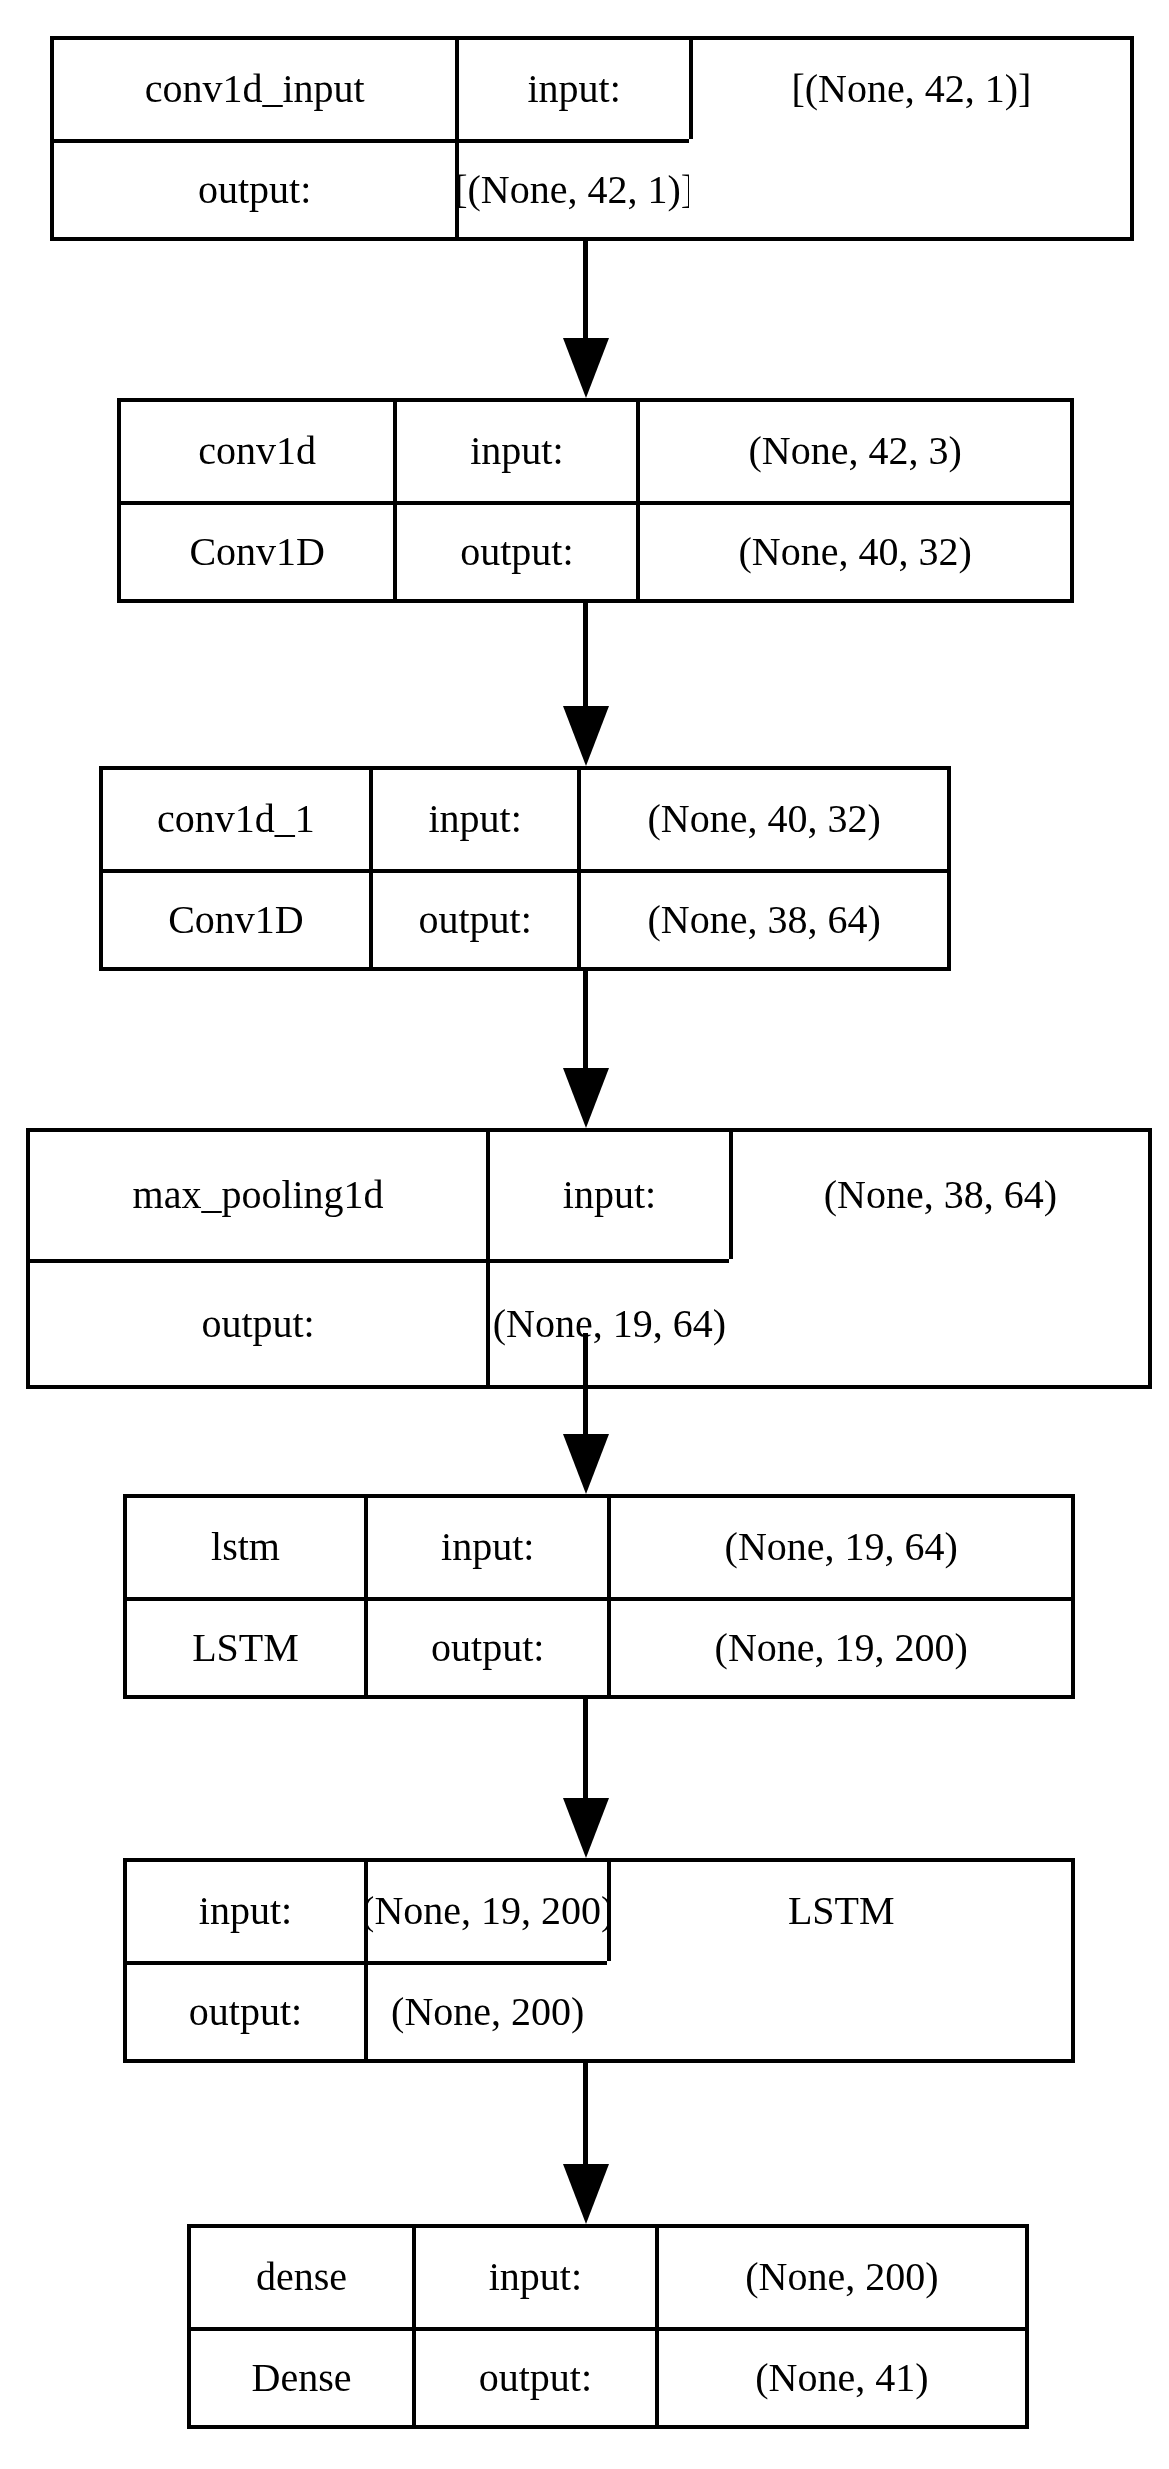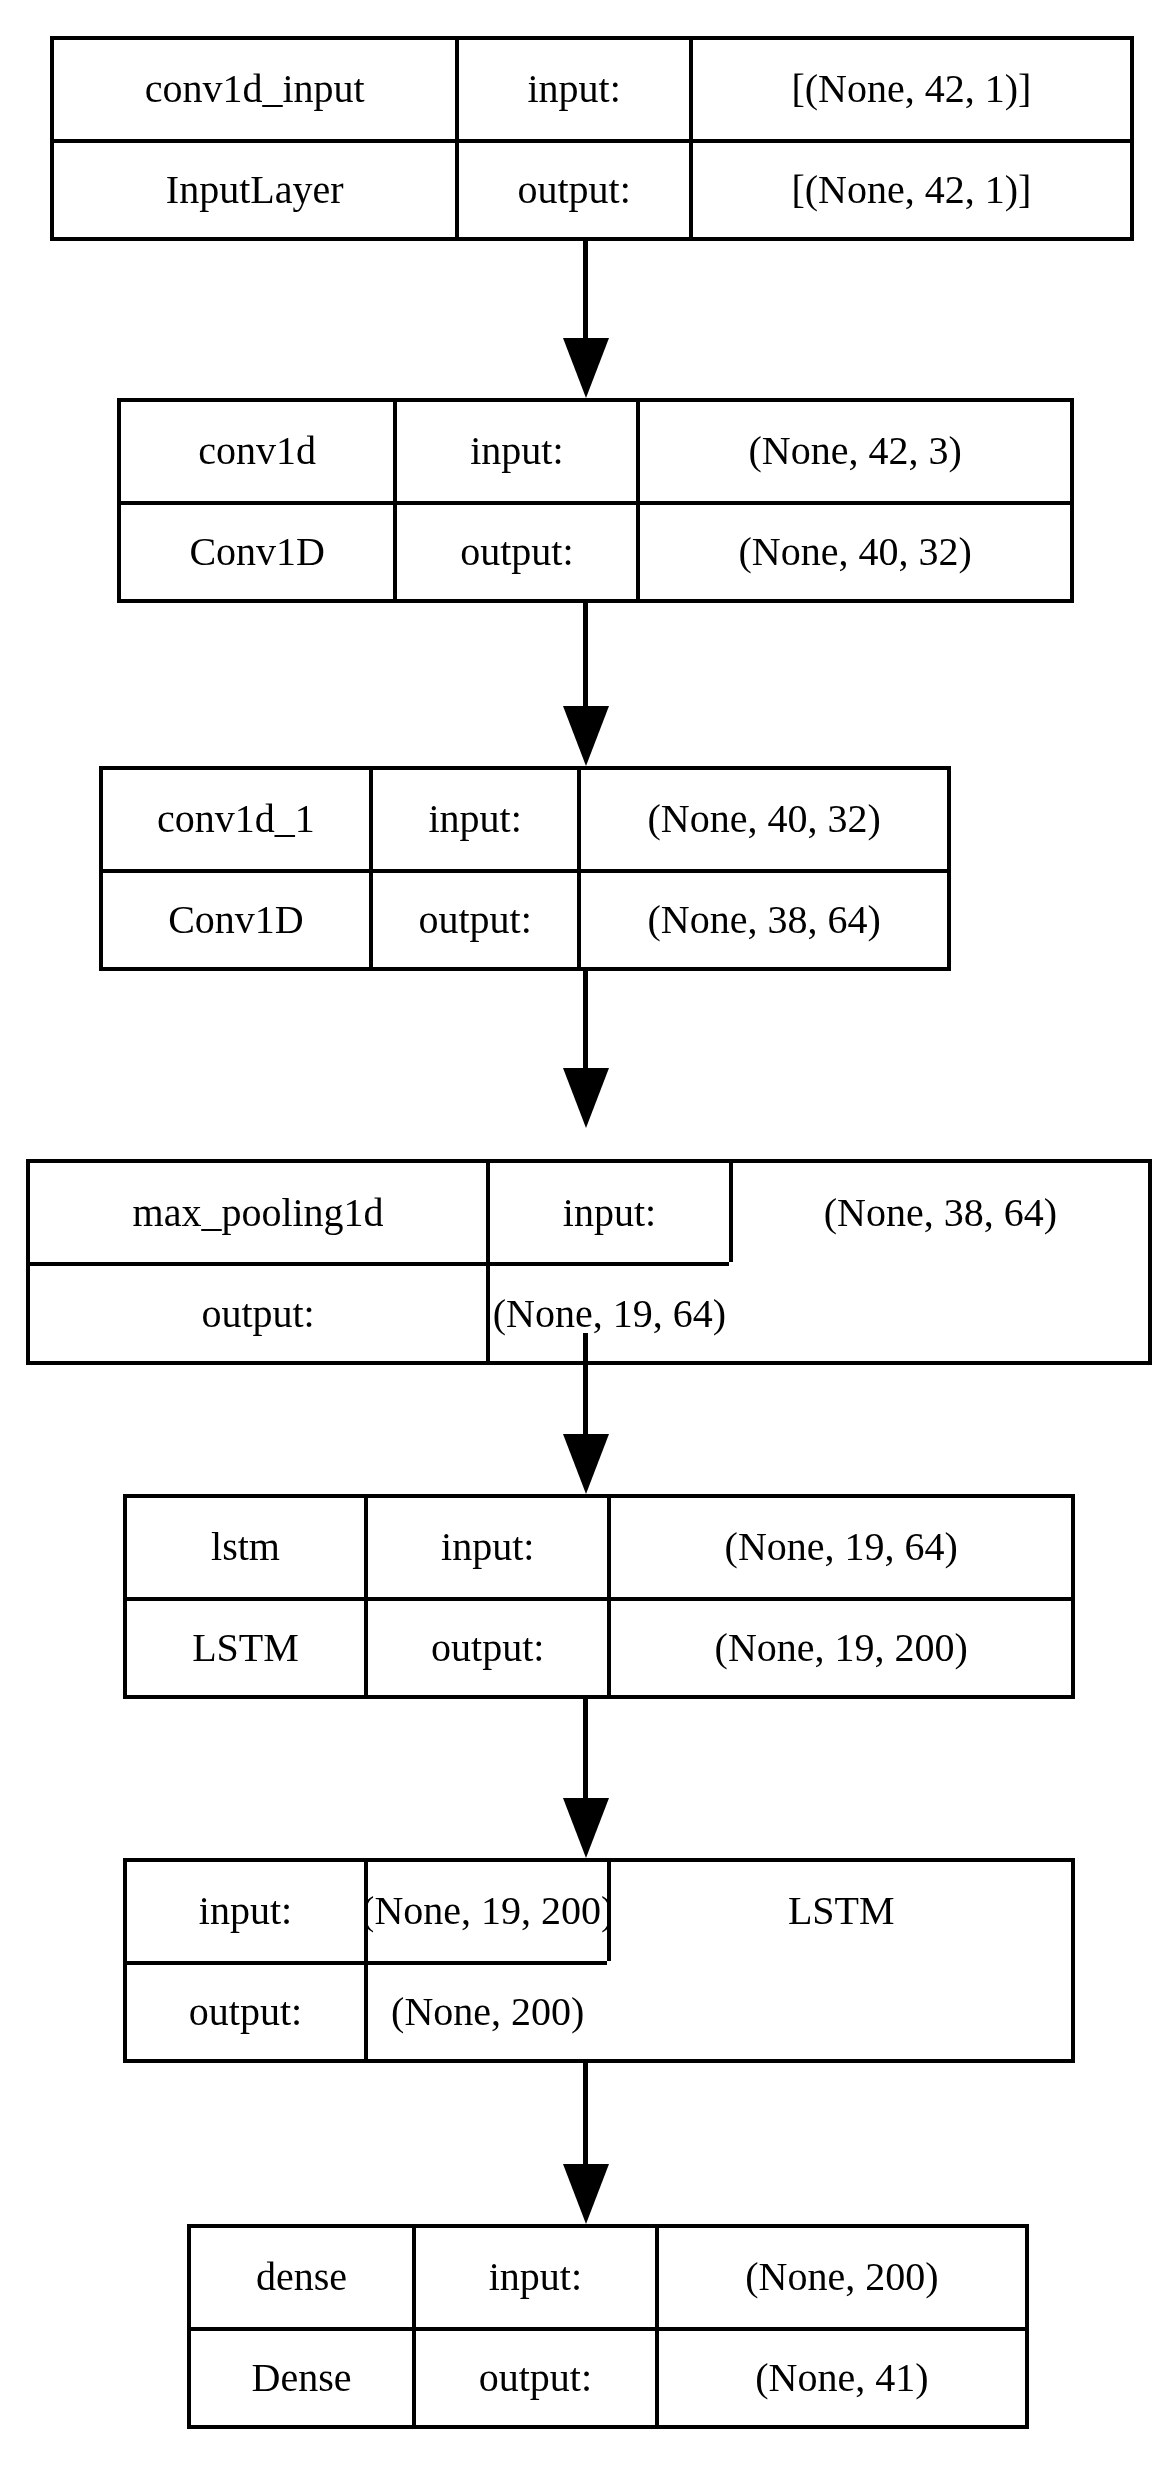--- a/index.html
+++ b/index.html
@@ -52,21 +52,20 @@
 </style>
 </head>
 <body>
 
 <div class="canvas">
 
   <div class="node" style="left:50px; top:36px; width:1084px; height:205px; grid-template-columns:37.3% 21.7% 41%;">
     <div class="cell">conv1d_input</div>
     <div class="cell">input:</div>
     <div class="cell">[(None, 42, 1)]</div>
-    <div class="cell">InputLayer</div>
     <div class="cell">output:</div>
     <div class="cell">[(None, 42, 1)]</div>
   </div>
 
   <div class="edge-line" style="top:241px; height:99px;"></div>
   <div class="arrow-head" style="top:338px;"></div>
 
   <div class="node" style="left:117px; top:398px; width:957px; height:205px; grid-template-columns:28.7% 25.6% 45.7%;">
     <div class="cell">conv1d</div>
     <div class="cell">input:</div>
@@ -84,21 +83,21 @@
     <div class="cell">input:</div>
     <div class="cell">(None, 40, 32)</div>
     <div class="cell">Conv1D</div>
     <div class="cell">output:</div>
     <div class="cell">(None, 38, 64)</div>
   </div>
 
   <div class="edge-line" style="top:971px; height:99px;"></div>
   <div class="arrow-head" style="top:1068px;"></div>
 
-  <div class="node" style="left:26px; top:1128px; width:1126px; height:206px; grid-template-columns:40.8% 21.7% 37.5%;margin-top:31px;">
+  <div class="node" style="left:26px; top:1128px; width:1126px; height:261px; grid-template-columns:40.8% 21.7% 37.5%;">
     <div class="cell">max_pooling1d</div>
     <div class="cell">input:</div>
     <div class="cell">(None, 38, 64)</div>
     <div class="cell">output:</div>
     <div class="cell">(None, 19, 64)</div>
   </div>
 
   <div class="edge-line" style="top:1333px; height:103px;"></div>
   <div class="arrow-head" style="top:1434px;"></div>
 

